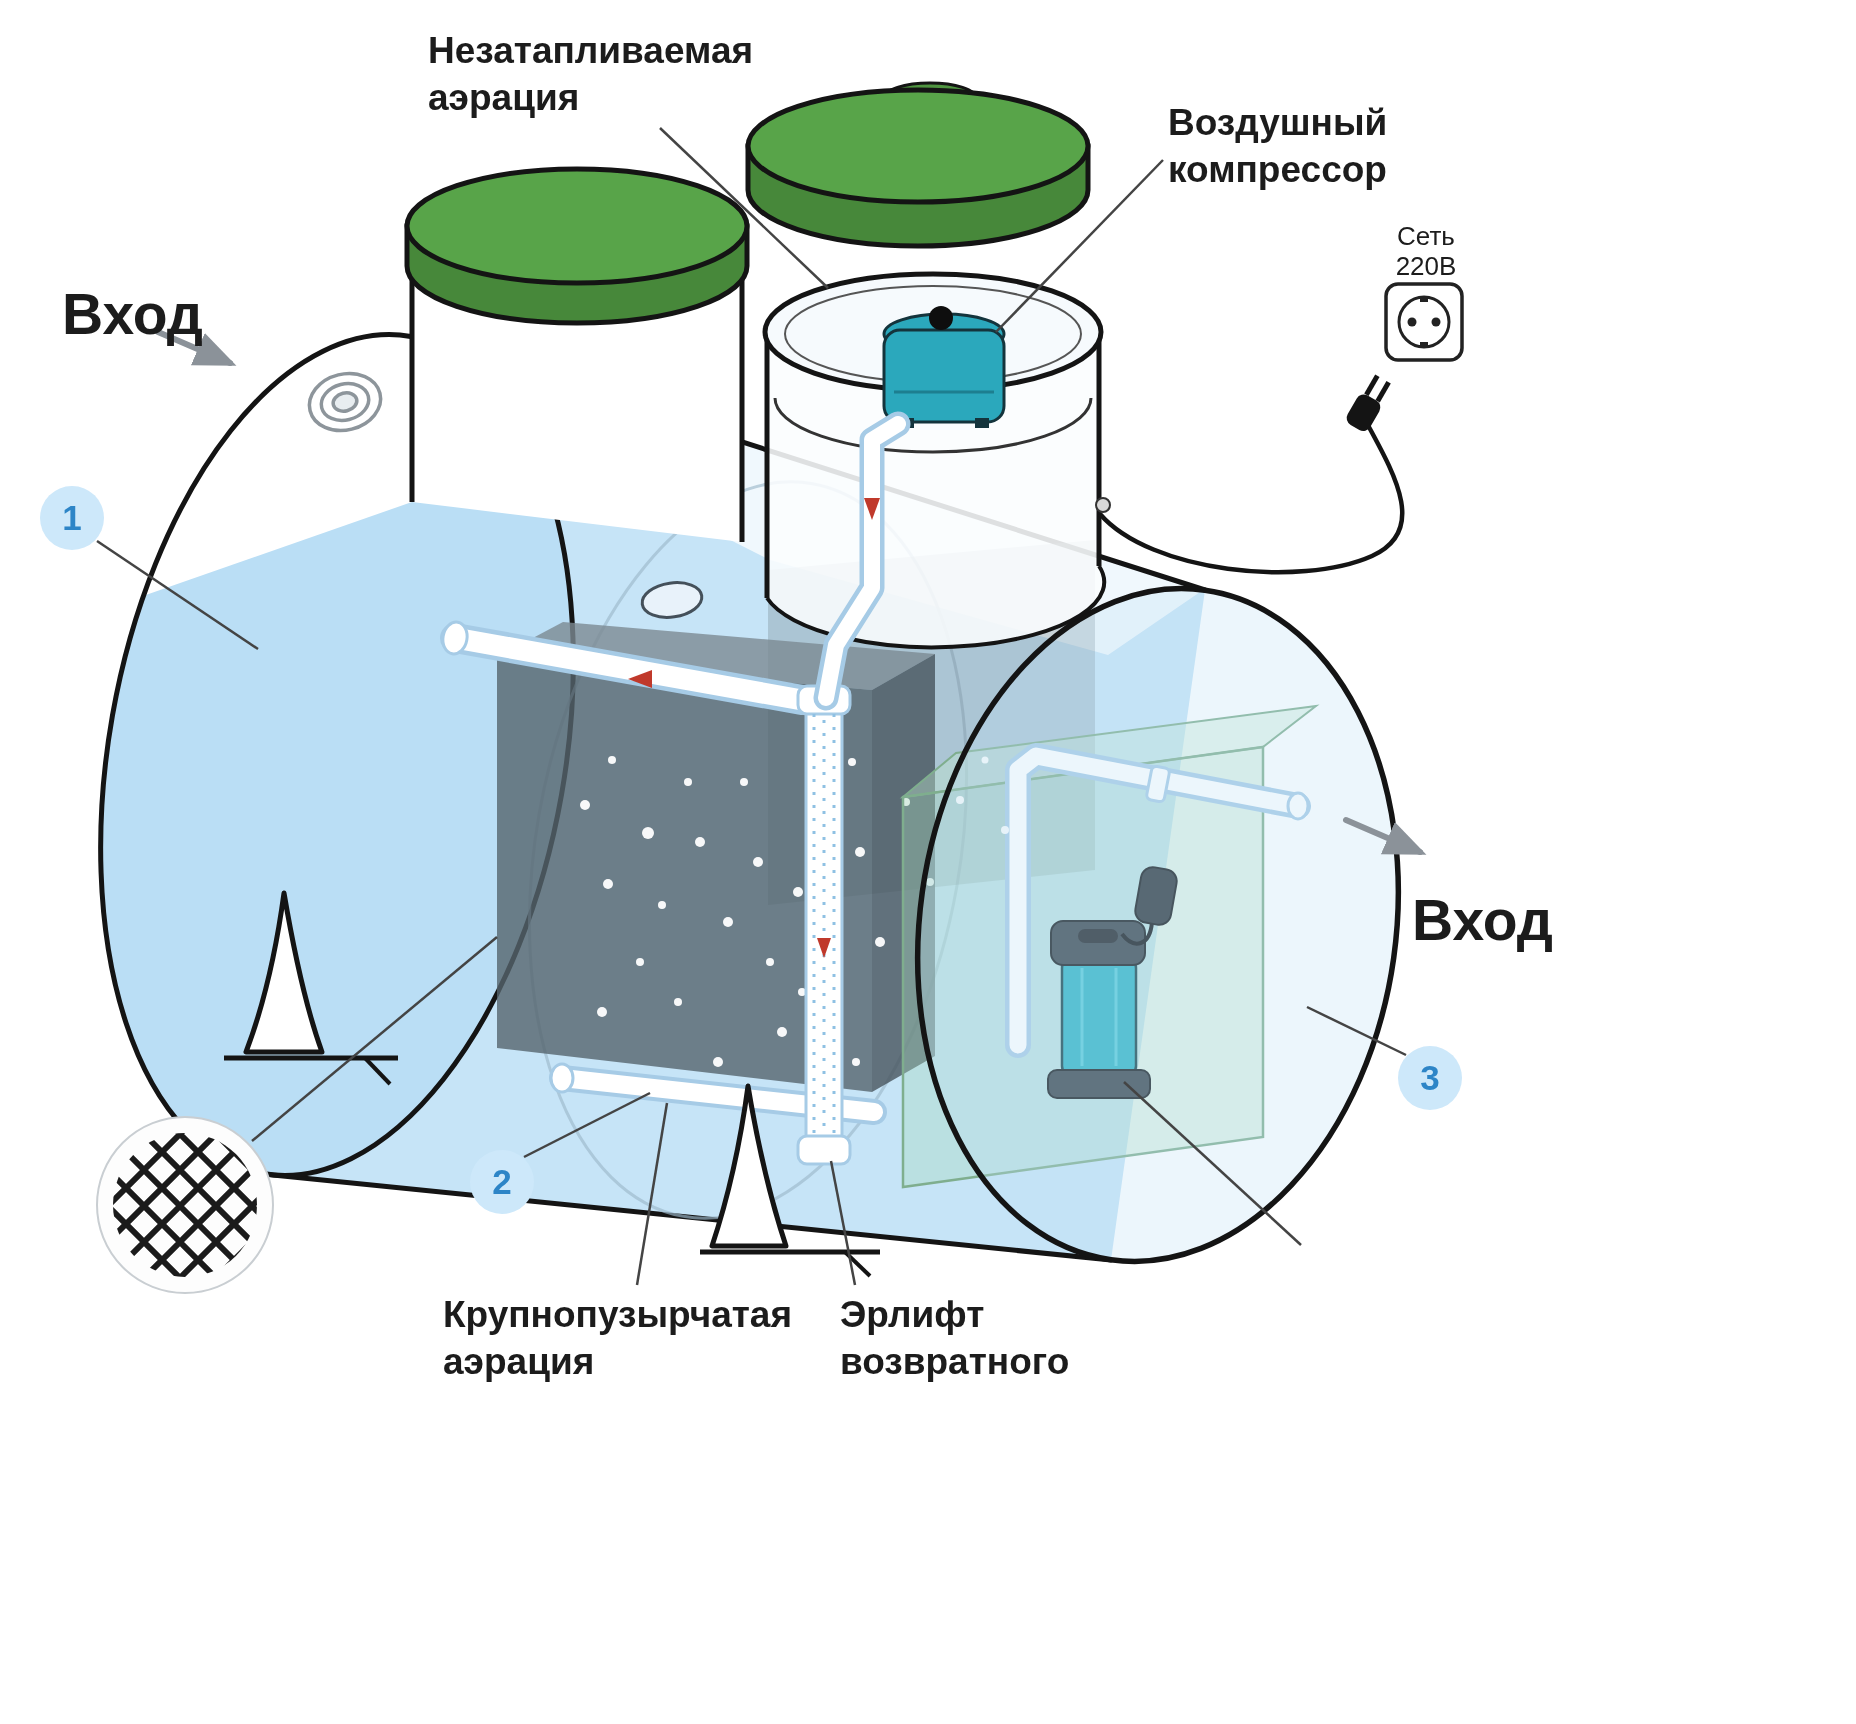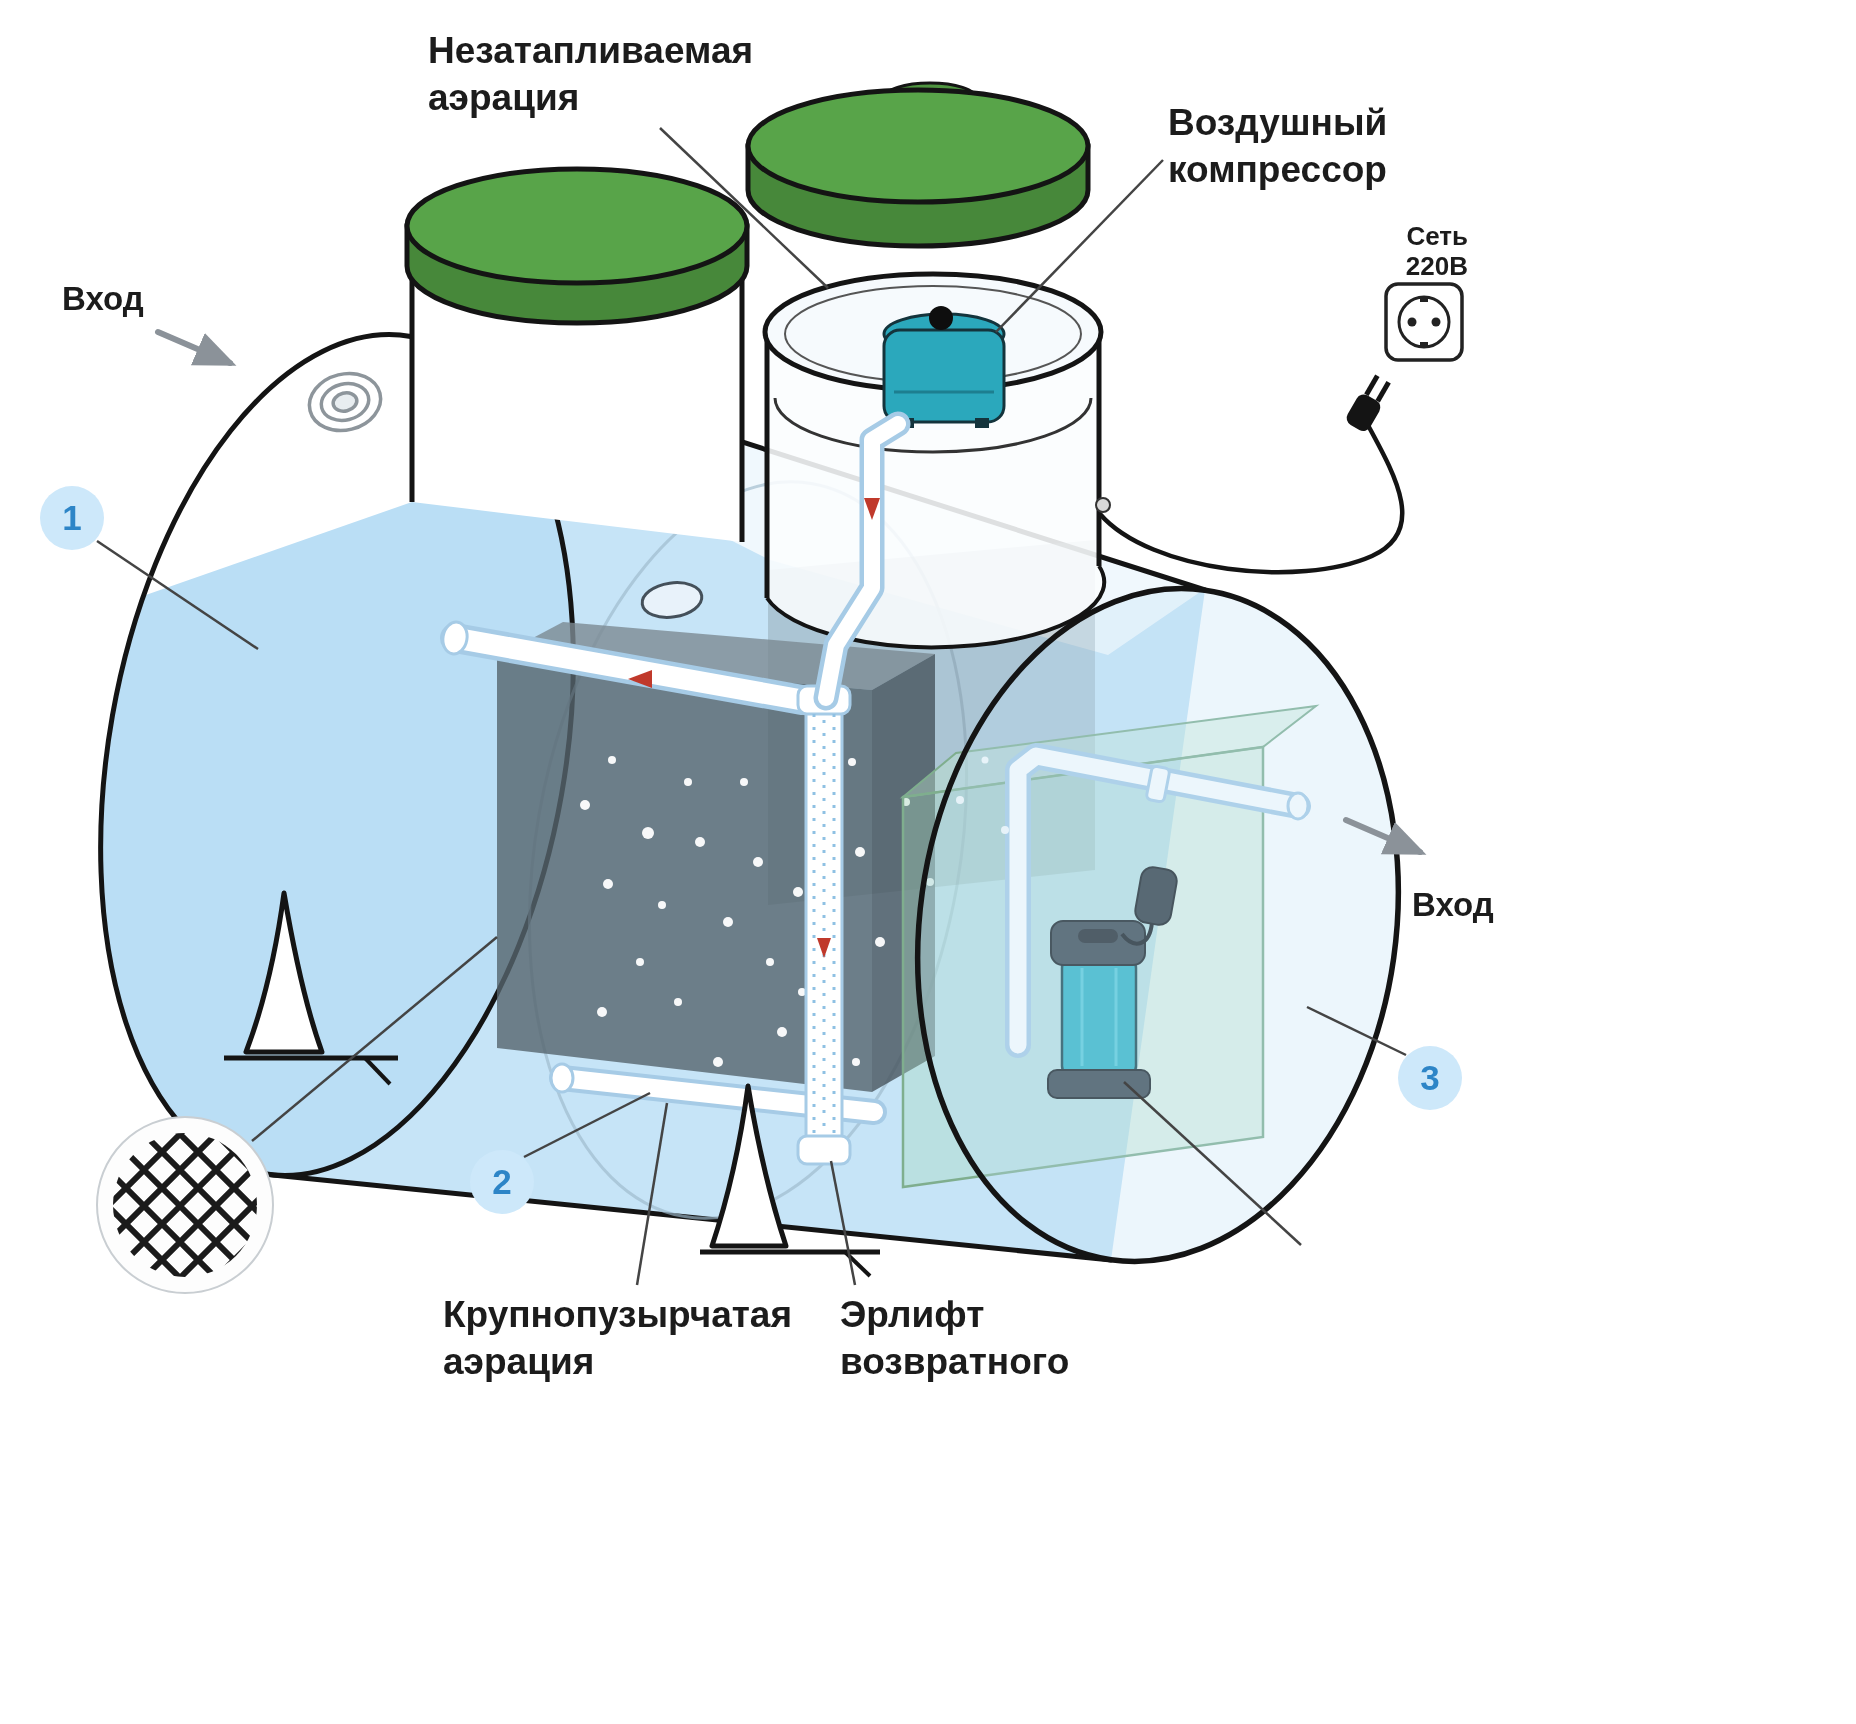--- a/index.html
+++ b/index.html
@@ -1,22 +1,22 @@
 <!DOCTYPE html>
 <html><head>
 <meta charset="utf-8">
 <style>
   html,body{margin:0;padding:0;background:#fff;}
   .stage{position:relative;width:1856px;height:1724px;background:#ffffff;overflow:hidden;
          font-family:"Liberation Sans",sans-serif;color:#1c1c1c;}
   .stage svg{position:absolute;left:0;top:0;}
   .lbl{position:absolute;font-size:37px;font-weight:600;line-height:1.27;white-space:nowrap;}
   .lbl .ln{display:block;}
-  .lbl.big{font-size:33px;font-weight:700;}
-  .lbl.small{font-size:26px;font-weight:700;line-height:1.15;text-align:right;width:84px;white-space:normal;}
+  .lbl.big{font-size:57px;font-weight:700;}
+  .lbl.small{font-size:26px;font-weight:400;line-height:1.15;text-align:center;width:84px;white-space:normal;}
   .lbl.cassette{font-size:27px;font-weight:700;text-align:center;width:230px;white-space:normal;}
   .marker{position:absolute;width:64px;height:64px;border-radius:50%;background:#cde8fa;
           color:#2d85c7;font-size:35px;font-weight:700;display:flex;align-items:center;justify-content:center;}
 </style>
 </head>
 <body>
 
 <div class="stage">
 
 <svg width="1856" height="1724" viewBox="0 0 1856 1724">

